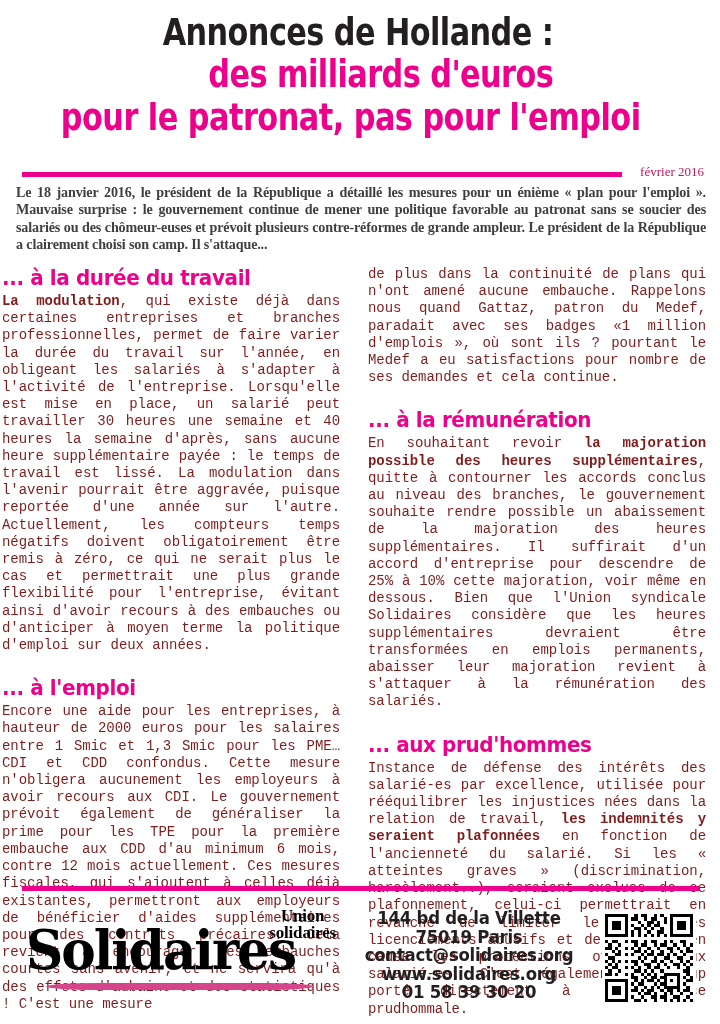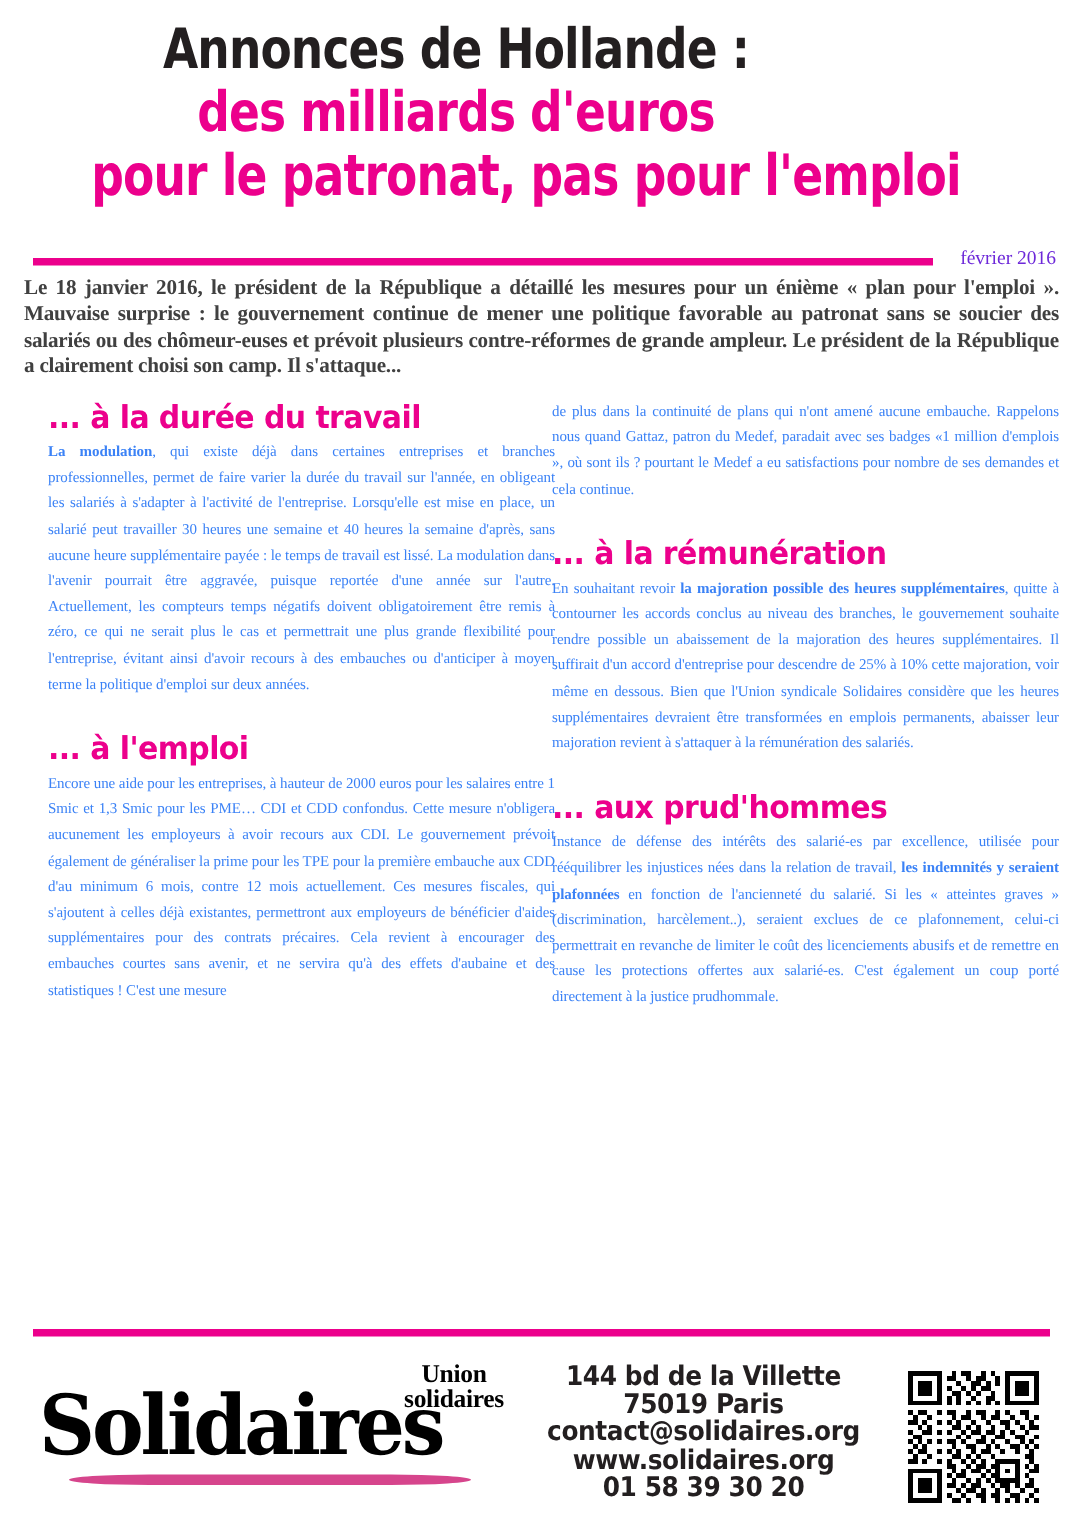--- a/index.html
+++ b/index.html
@@ -23,21 +23,21 @@
     height: 1024px;
     box-sizing: border-box;
   }
 
   
   .masthead {
     position: absolute;
     left: 0;
     top: 14px;
     width: 608px;
-    text-align: center;
+    text-align: right;
   }
   .title-line {
     font-family: "DejaVu Sans", "Liberation Sans", sans-serif;
     font-weight: bold;
     letter-spacing: -0.7px;
     line-height: 1.0;
     white-space: nowrap;
   }
   .title-l1 {
     color: #231f20;
@@ -74,21 +74,21 @@
     width: 600px;
     height: 5px;
     background: #ec008c;
   }
   .issue-date {
     position: absolute;
     right: 0;
     top: -2px;
     font-family: "Liberation Serif", serif;
     font-size: 13px;
-    color: #6d28d9;
+    color: #be185d;
   }
 
   
   .intro {
     position: absolute;
     left: 16px;
     top: 184px;
     width: 690px;
     font-family: "Liberation Serif", serif;
     font-weight: bold;
@@ -99,45 +99,45 @@
     letter-spacing: -0.15px;
   }
 
   
   .col {
     position: absolute;
     top: 266px;
     width: 338px;
     height: 612px;
   }
-  .col-left  { left: 32px; }
+  .col-left  { left: 2px; }
   .col-right { left: 368px; }
 
   .sec-head {
     font-family: "DejaVu Sans", "Liberation Sans", sans-serif;
     font-weight: bold;
     color: #ec008c;
     font-size: 21px;
     line-height: 24px;
     letter-spacing: -0.4px;
     margin: 0 0 3px 0;
     transform: scaleX(0.95);
     transform-origin: left center;
     white-space: nowrap;
   }
   .sec-head.spaced { margin-top: 22px; }
 
   p.body {
     margin: 0;
-    font-family: Liberation Serif, serif;
-    font-size: 10px;
+    font-family: Liberation Mono, monospace;
+    font-size: 14px;
     line-height: 17.2px;
     text-align: justify;
     text-justify: inter-word;
-    color: #3b82f6;
+    color: #7f1d1d;
     letter-spacing: -0.05px;
     hyphens: auto;
   }
   p.body b { font-weight: bold; }
 
   
   .footer-rule {
     position: absolute;
     left: 22px;
     top: 886px;

